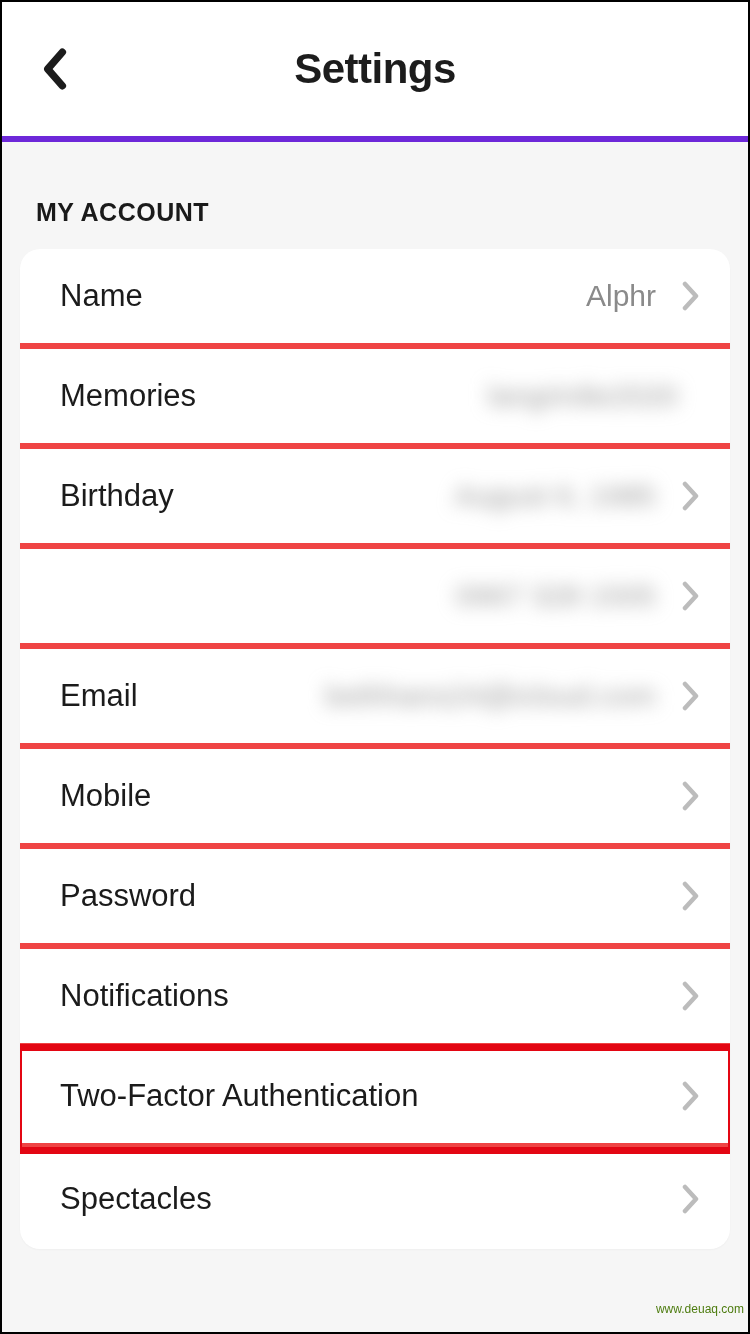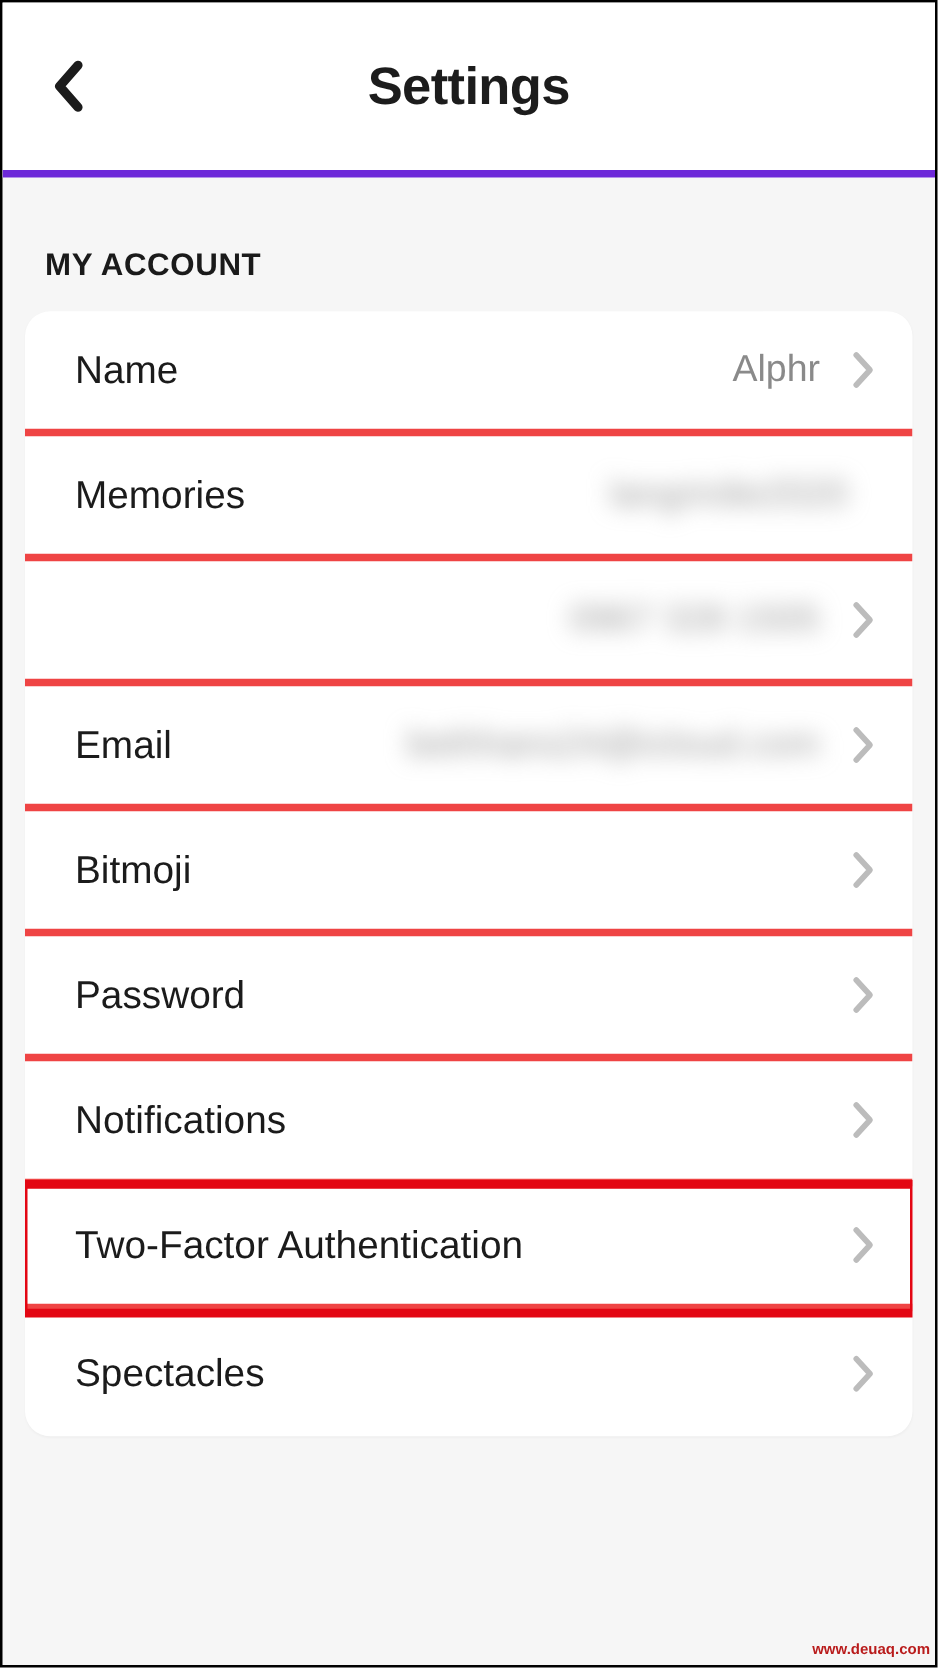--- a/index.html
+++ b/index.html
@@ -91,25 +91,24 @@
   .chevron svg { width: 18px; height: 30px; }
   .highlight {
     outline: 7px solid #e30613;
     outline-offset: -2px;
     position: relative;
     z-index: 2;
   }
   .watermark {
     position: absolute;
     right: 6px;
-    bottom: 8px;
+    bottom: 18px;
     font-size: 12px;
-    color: #b91c1c;
+    color: #4d7c0f;
     font-family: Arial, sans-serif;
-    font-weight: bold;
   }
 </style>
 </head>
 <body>
 
 <div class="header">
   <div class="back-btn">
     <svg viewBox="0 0 24 40">
       <polyline points="20,4 6,20 20,36" fill="none" stroke="#1c1c1c" stroke-width="7" stroke-linecap="round" stroke-linejoin="round"></polyline>
     </svg>
@@ -131,20 +130,30 @@
         </svg>
     </span>
   </div>
 
   <div class="row">
     <span class="row-label">Memories</span>
     <span class="row-spacer"></span>
     <span class="row-value blurred">langrirdie2020</span>
   </div>
 
+  <div class="row">
+    <span class="row-label">Birthday</span>
+    <span class="row-spacer"></span>
+    <span class="row-value blurred">August 6, 1985</span>
+    <span class="chevron">
+      <svg viewBox="0 0 18 30">
+          <polyline points="3,3 14,15 3,27" fill="none" stroke="#bcbcbc" stroke-width="4.5" stroke-linecap="round" stroke-linejoin="round"></polyline>
+        </svg>
+    </span>
+  </div>
 
   <div class="row">
     <span class="row-spacer"></span>
     <span class="row-value blurred">0967 328 1505</span>
     <span class="chevron">
       <svg viewBox="0 0 18 30">
           <polyline points="3,3 14,15 3,27" fill="none" stroke="#bcbcbc" stroke-width="4.5" stroke-linecap="round" stroke-linejoin="round"></polyline>
         </svg>
     </span>
   </div>
@@ -154,21 +163,21 @@
     <span class="row-spacer"></span>
     <span class="row-value blurred">bethhans24@icloud.com</span>
     <span class="chevron">
       <svg viewBox="0 0 18 30">
           <polyline points="3,3 14,15 3,27" fill="none" stroke="#bcbcbc" stroke-width="4.5" stroke-linecap="round" stroke-linejoin="round"></polyline>
         </svg>
     </span>
   </div>
 
   <div class="row">
-    <span class="row-label">Bitmoji</span>
+    <span class="row-label">Mobile</span>
     <span class="row-spacer"></span>
     <span class="chevron">
       <svg viewBox="0 0 18 30">
           <polyline points="3,3 14,15 3,27" fill="none" stroke="#bcbcbc" stroke-width="4.5" stroke-linecap="round" stroke-linejoin="round"></polyline>
         </svg>
     </span>
   </div>
 
   <div class="row">
     <span class="row-label">Password</span>

